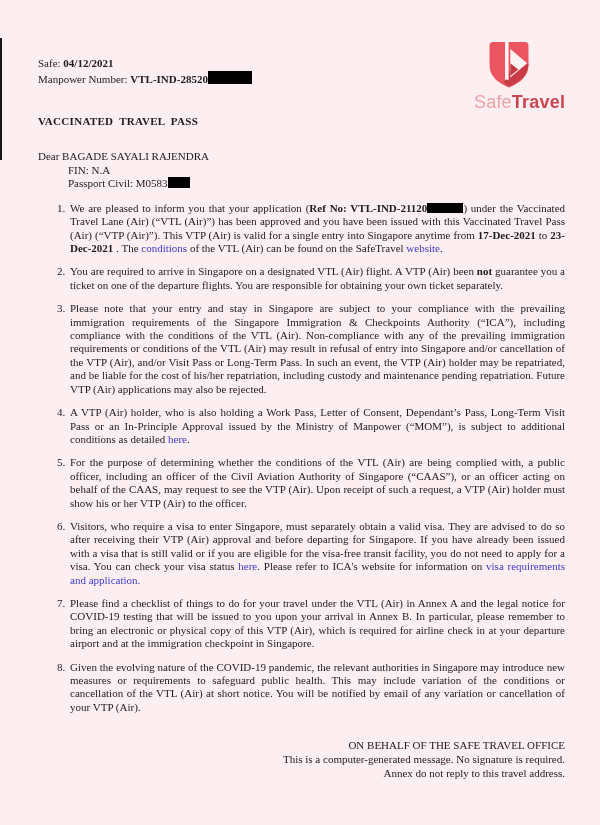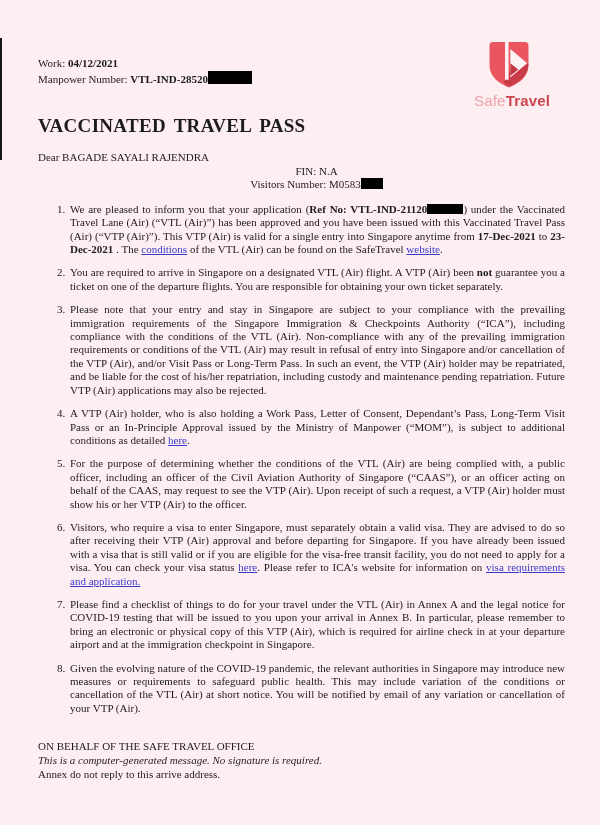--- a/index.html
+++ b/index.html
@@ -10,35 +10,35 @@
     font-family:"Liberation Serif", serif;
     color:#1c1c1c;
     font-size:11px;
     box-sizing:border-box;
     padding:57px 35px 0 38px;
     overflow:hidden;
   }
   .edge-line { position:absolute; left:0; top:38px; width:2px; height:122px; background:#161616; }
   .logo { position:absolute; top:40px; right:56px; width:70px; text-align:center; }
   .logo svg { width:46px; height:50px; display:block; margin:0 auto 2px auto; }
-  .logo-text { font-family:"Liberation Sans", sans-serif; font-size:15px; letter-spacing:0.2px; white-space:nowrap; }
+  .logo-text { font-family:"Liberation Sans", sans-serif; font-size:18px; letter-spacing:0.2px; white-space:nowrap; }
   .logo-safe { color:#eda4a8; font-weight:400; }
   .logo-travel { color:#cc4650; font-weight:700; }
   .meta-line { line-height:1.27; }
-  .title { font-size:19px; font-weight:700; margin:28px 0 0 0; letter-spacing:0.3px; word-spacing:3px; }
-  .recipient { margin-top:14px; line-height:1.24; }
-  .indent { padding-left:30px;text-align:center; }
+  .title { font-size:11px; font-weight:700; margin:28px 0 0 0; letter-spacing:0.3px; word-spacing:3px; }
+  .recipient { margin-top:23px; line-height:1.24; }
+  .indent { padding-left:30px; }
   .terms { margin:11px 0 0 0; padding:0 0 0 30px; }
   .terms li { text-align:justify; line-height:1.22; margin-bottom:10px; padding-left:2px; }
-  .link { color:#3a3ac8; text-decoration:underline; cursor:pointer; }
+  .link { color:#3a3ac8; cursor:pointer; }
   .seg-bold { font-weight:700;font-family:Liberation Serif, serif; }
   .seg-underline { }
   .redact { display:inline-block; background:#000; vertical-align:-1px; }
-  .footer { margin-top:25px; line-height:1.27; }
-  .f-italic { font-style:italic; }
+  .footer { margin-top:25px; line-height:1.27;text-align:right; }
+  .f-italic { }
 </style>
 </head>
 <body>
 
 <div class="page">
 
   <div class="edge-line"></div>
 
   <div class="logo">
     <svg viewBox="0 0 52 56" xmlns="http://www.w3.org/2000/svg">
@@ -46,42 +46,42 @@
       <path d="M48 26 C48 38 40 45.5 31 50 L25.5 52.6 L25.5 36 Z" fill="#c93b46"></path>
       <rect x="21.5" y="2" width="4" height="46" fill="#fdf2f4"></rect>
       <polygon points="27.5,10 46.5,26 27.5,42" fill="#fdf2f4"></polygon>
       <polygon points="27.5,26 36.5,33 27.5,40.5" fill="#c23943"></polygon>
       <polygon points="23.5,44 27.5,46.5 23.5,52 20,46.5" fill="#c23943"></polygon>
     </svg>
     <div class="logo-text"><span class="logo-safe">Safe</span><span class="logo-travel">Travel</span></div>
   </div>
 
   <div class="meta">
-    <div class="meta-line"><span class="seg">Work: </span><span class="seg-bold">04/12/2021</span></div>
+    <div class="meta-line"><span class="seg">Safe: </span><span class="seg-bold">04/12/2021</span></div>
     <div class="meta-line"><span class="seg">Manpower Number: </span><span class="seg-bold">VTL-IND-28520</span><span class="redact" style="width: 44px; height: 13px;"></span></div>
   </div>
 
   <h1 class="title">VACCINATED TRAVEL PASS</h1>
 
   <div class="recipient">
     <div>Dear BAGADE SAYALI RAJENDRA</div>
     <div class="indent">FIN: N.A</div>
-    <div class="indent"><span class="seg">Visitors Number: M0583</span><span class="redact" style="width: 22px; height: 11px;"></span></div>
+    <div class="indent"><span class="seg">Passport Civil: M0583</span><span class="redact" style="width: 22px; height: 11px;"></span></div>
   </div>
 
   <ol class="terms">
       <li><span class="seg">We are pleased to inform you that your application (</span><span class="seg-bold">Ref No: VTL-IND-21120</span><span class="redact" style="width: 36px; height: 10px;"></span><span class="seg">) under the Vaccinated Travel Lane (Air) (“VTL (Air)”) has been approved and you have been issued with this Vaccinated Travel Pass (Air) (“VTP (Air)”). This VTP (Air) is valid for a single entry into Singapore anytime from </span><span class="seg-bold">17-Dec-2021</span><span class="seg"> to </span><span class="seg-bold">23-Dec-2021</span><span class="seg"> . The </span><a class="link">conditions</a><span class="seg"> of the VTL (Air) can be found on the SafeTravel </span><a class="link">website</a><span class="seg">.</span></li>
       <li><span class="seg">You are required to arrive in Singapore on a designated VTL (Air) flight. A VTP (Air) been </span><span class="seg-bold">not</span><span class="seg"> guarantee you a ticket on one of the departure flights. You are responsible for obtaining your own ticket separately.</span></li>
       <li><span class="seg">Please note that your entry and stay in Singapore are subject to your compliance with the prevailing immigration requirements of the Singapore Immigration &amp; Checkpoints Authority (“ICA”), including compliance with the conditions of the VTL (Air). Non-compliance with any of the prevailing immigration requirements or conditions of the VTL (Air) may result in refusal of entry into Singapore and/or cancellation of the VTP (Air), and/or Visit Pass or Long-Term Pass. In such an event, the VTP (Air) holder may be repatriated, and be liable for the cost of his/her repatriation, including custody and maintenance pending repatriation. Future VTP (Air) applications may also be rejected.</span></li>
       <li><span class="seg">A VTP (Air) holder, who is also holding a Work Pass, Letter of Consent, Dependant’s Pass, Long-Term Visit Pass or an In-Principle Approval issued by the Ministry of Manpower (“MOM”), is subject to additional conditions as detailed </span><a class="link">here</a><span class="seg">.</span></li>
       <li><span class="seg">For the purpose of determining whether the conditions of the VTL (Air) are being complied with, a public officer, including an officer of the Civil Aviation Authority of Singapore (“CAAS”), or an officer acting on behalf of the CAAS, may request to see the VTP (Air). Upon receipt of such a request, a VTP (Air) holder must show his or her VTP (Air) to the officer.</span></li>
       <li><span class="seg">Visitors, who require a visa to enter Singapore, must separately obtain a valid visa. They are advised to do so after receiving their VTP (Air) approval and before departing for Singapore. If you have already been issued with a visa that is still valid or if you are eligible for the visa-free transit facility, you do not need to apply for a visa. You can check your visa status </span><a class="link">here</a><span class="seg">. Please refer to ICA's website for information on </span><a class="link">visa requirements and application.</a></li>
       <li><span class="seg">Please find a checklist of things to do for your travel under the VTL (Air) in </span><span class="seg-underline">Annex A</span><span class="seg"> and the legal notice for COVID-19 testing that will be issued to you upon your arrival in </span><span class="seg-underline">Annex B</span><span class="seg">. In particular, please remember to bring an electronic or physical copy of this VTP (Air), which is required for airline check in at your departure airport and at the immigration checkpoint in Singapore.</span></li>
       <li><span class="seg">Given the evolving nature of the COVID-19 pandemic, the relevant authorities in Singapore may introduce new measures or requirements to safeguard public health. This may include variation of the conditions or cancellation of the VTL (Air) at short notice. You will be notified by email of any variation or cancellation of your VTP (Air).</span></li>
     </ol>
 
   <div class="footer">
     <div>ON BEHALF OF THE SAFE TRAVEL OFFICE</div>
     <div class="f-italic">This is a computer-generated message. No signature is required.</div>
-    <div><span class="seg">Annex do </span><span class="seg-underline">not</span><span class="seg"> reply to this arrive address.</span></div>
+    <div><span class="seg">Annex do </span><span class="seg-underline">not</span><span class="seg"> reply to this travel address.</span></div>
   </div>
 
 </div>
 
 </body></html>

